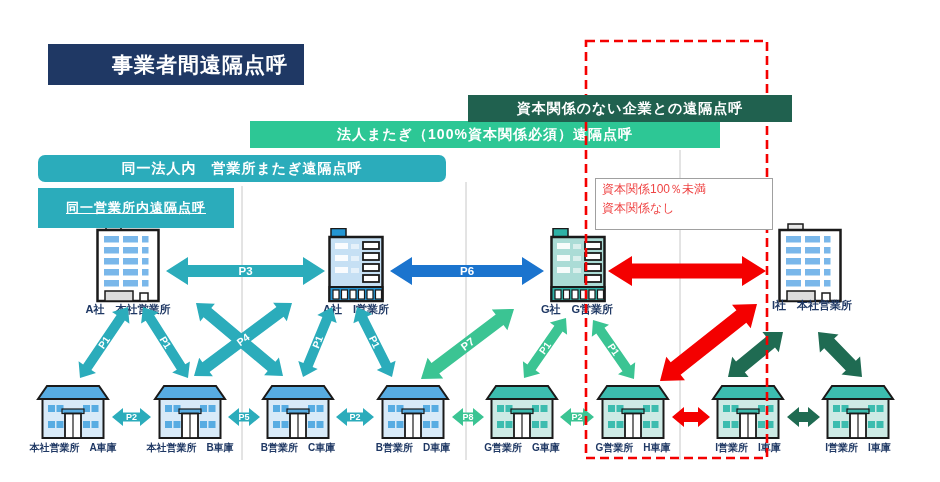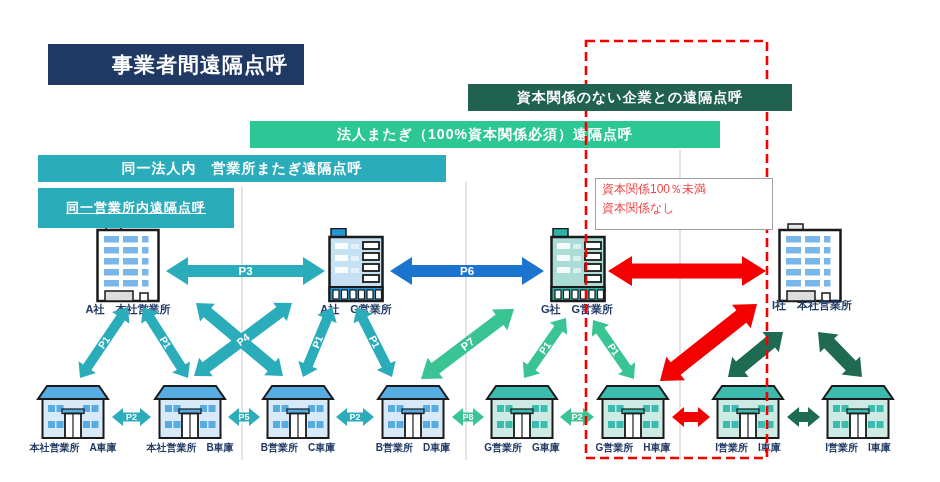--- a/index.html
+++ b/index.html
@@ -12,23 +12,23 @@
   #arrows{z-index:10;}
   #dash-layer{z-index:40;}
   .bldg-label{position:absolute;transform:translateX(-50%);white-space:nowrap;
               color:#1F3864;font-weight:bold;z-index:6;}
   .office-label{font-size:11px;}
   .garage-label{font-size:10px;}
   .banner{position:absolute;display:flex;align-items:center;justify-content:center;
           color:#fff;font-weight:bold;letter-spacing:1px;white-space:nowrap;z-index:30;}
   .banner.teal{background:#2BACBB;}
   .banner.green{background:#2DC795;}
-  .banner.dgreen{background:#20614F;z-index:50;}
+  .banner.dgreen{background:#20614F;z-index:50;margin-top:11px;}
   .b1{left:38px;top:188px;width:196px;height:40px;font-size:13px;text-decoration:underline;}
-  .b2{left:38px;top:155px;width:408px;height:27px;font-size:14px;}
+  .b2{left:38px;top:155px;width:408px;height:27px;font-size:14px;border-radius:7px;}
   .b3{left:250px;top:121px;width:470px;height:27px;font-size:14px;}
   .b4{left:468px;top:84px;width:324px;height:27px;font-size:14px;}
   .title-box{position:absolute;left:48px;top:44px;width:208px;height:41px;background:#1F3864;
              color:#fff;font-size:21px;font-weight:bold;letter-spacing:1px;display:flex;
              align-items:center;justify-content:center;z-index:50;padding-left:48px;}
   .note-box{position:absolute;left:595px;top:178px;width:164px;height:48px;background:#fff;
             border:1px solid #A0A0A0;color:#ef4444;font-size:12px;line-height:1.6;
             padding:1px 6px;z-index:55;white-space:nowrap;}
 </style>
 </head>
@@ -78,21 +78,21 @@
         <rect x="35" y="36" width="16" height="7" fill="#fff" stroke="#1a1a1a" stroke-width="1.8"></rect>
         <rect x="35" y="47" width="16" height="7" fill="#fff" stroke="#1a1a1a" stroke-width="1.8"></rect>
         <rect x="1.5" y="59" width="53" height="14" fill="#2496D3" stroke="#1a1a1a" stroke-width="2"></rect>
         <rect x="5" y="62" width="6" height="9" fill="#fff" stroke="#1a1a1a" stroke-width="1.2"></rect>
         <rect x="13.5" y="62" width="6" height="9" fill="#fff" stroke="#1a1a1a" stroke-width="1.2"></rect>
         <rect x="22" y="62" width="6" height="9" fill="#fff" stroke="#1a1a1a" stroke-width="1.2"></rect>
         <rect x="30.5" y="62" width="6" height="9" fill="#fff" stroke="#1a1a1a" stroke-width="1.2"></rect>
         <rect x="39" y="62" width="6" height="9" fill="#fff" stroke="#1a1a1a" stroke-width="1.2"></rect>
         <rect x="47.5" y="62" width="6" height="9" fill="#fff" stroke="#1a1a1a" stroke-width="1.2"></rect>
       </svg>
-      <div class="bldg-label office-label" style="left:356px;top:302px">A社　G営業所</div>
+      <div class="bldg-label office-label" style="left:356px;top:302px">A社　I営業所</div>
       <svg style="left:550px;top:228px" width="56" height="75" viewBox="0 0 56 75">
         <rect x="3" y="0.5" width="15" height="10" fill="#2EB1A6" stroke="#1a1a1a" stroke-width="1.5"></rect>
         <rect x="1.5" y="9" width="53" height="64" fill="#ABDCD6" stroke="#1a1a1a" stroke-width="2.5"></rect>
         <rect x="7" y="15" width="13" height="6" fill="#fff" opacity="0.9"></rect>
         <rect x="23" y="16" width="8" height="5" fill="#fff" opacity="0.55"></rect>
         <rect x="7" y="27" width="13" height="6" fill="#fff" opacity="0.9"></rect>
         <rect x="23" y="28" width="8" height="5" fill="#fff" opacity="0.55"></rect>
         <rect x="7" y="39" width="13" height="6" fill="#fff" opacity="0.9"></rect>
         <rect x="23" y="40" width="8" height="5" fill="#fff" opacity="0.55"></rect>
         <rect x="35" y="14" width="16" height="7" fill="#fff" stroke="#1a1a1a" stroke-width="1.8"></rect>

